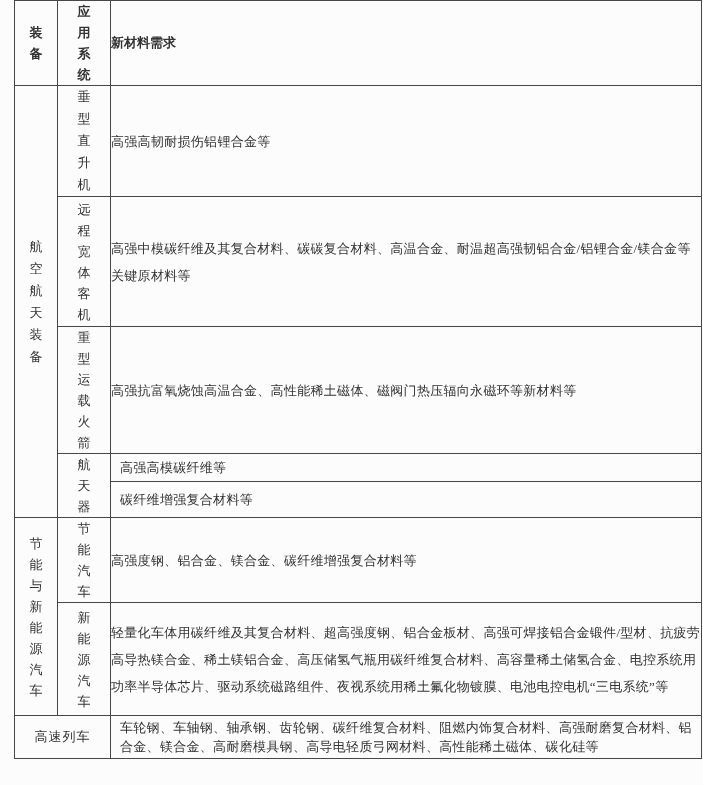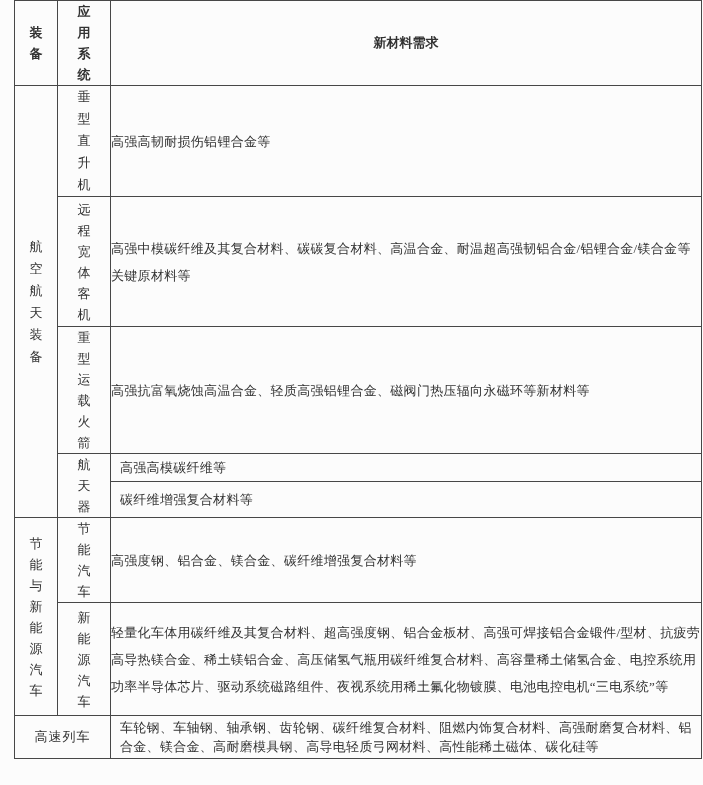--- a/index.html
+++ b/index.html
@@ -55,21 +55,21 @@
     line-height: 27px;
     text-align: left;
     letter-spacing: 0.3px;
     border-radius: 10px;
   }
   .demand-cell.tight {
     line-height: 19px;
     padding: 2px 8px 2px 9px;
     margin-left: 48px;
   }
-  .center-head { text-align: center; }
+  .center-head { text-align: left; }
   .train-label { text-align: center; letter-spacing: 1px; }
   tr.h-header { height: 83px; }
   tr.h-heli   { height: 109px; }
   tr.h-wide   { height: 130px; margin-top: 20px; }
   tr.h-rocket { height: 122px; padding-left: 32px; }
   tr.h-sc1    { height: 28px; }
   tr.h-sc2    { height: 35px; }
   tr.h-eco    { height: 85px; }
   tr.h-nev    { height: 113px; padding-left: 10px; }
   tr.h-train  { height: 37px; }
@@ -112,21 +112,21 @@
       <td>
         <div class="vtext">远程宽体客机</div>
       </td>
       <td class="demand-cell">高强中模碳纤维及其复合材料、碳碳复合材料、高温合金、耐温超高强韧铝合金/铝锂合金/镁合金等关键原材料等</td>
     </tr>
 
     <tr class="h-rocket">
       <td>
         <div class="vtext">重型运载火箭</div>
       </td>
-      <td class="demand-cell">高强抗富氧烧蚀高温合金、轻质高强铝锂合金、磁阀门热压辐向永磁环等新材料等</td>
+      <td class="demand-cell">高强抗富氧烧蚀高温合金、高性能稀土磁体、磁阀门热压辐向永磁环等新材料等</td>
     </tr>
 
     <tr class="h-sc1">
       <td rowspan="2">
         <div class="vtext">航天器</div>
       </td>
       <td class="demand-cell tight">高强高模碳纤维等</td>
     </tr>
 
     <tr class="h-sc2">

